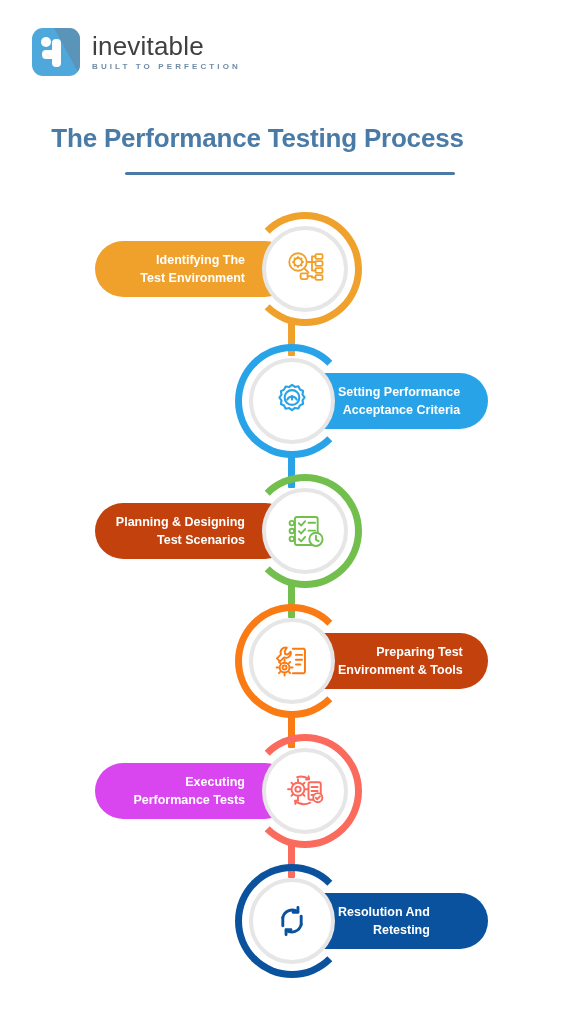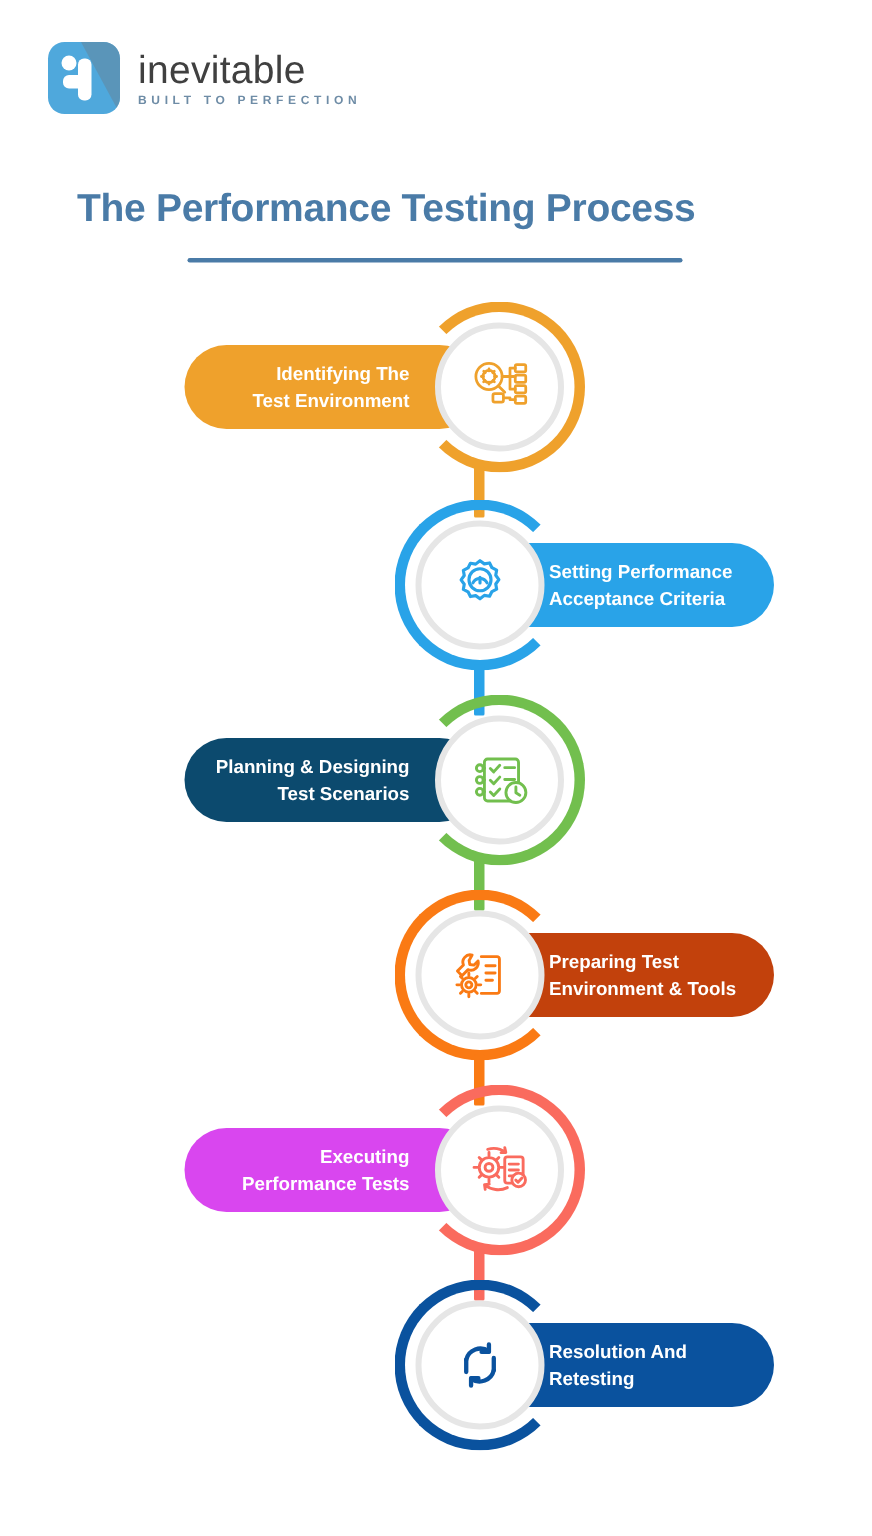--- a/index.html
+++ b/index.html
@@ -100,24 +100,23 @@
     width: 330px;
     height: 3px;
     background: #4A7BA7;
     border-radius: 2px;
   }
 
   
   .flow {
     position: absolute;
     left: 0;
-    top: 201px;
+    top: 212px;
     width: 531px;
     height: 800px;
-    margin-left: 28px;
   }
 
   .step {
     position: absolute;
     left: 0;
     width: 581px;
     height: 130px;
   }
 
   
@@ -170,21 +169,21 @@
     z-index: 2;
   }
   .pill span {
     color: #ffffff;
     font-size: 12.5px;
     font-weight: 700;
     line-height: 1.45;
     white-space: pre-line;
   }
   .step.left  .pill { left: 95px;  width: 198px; justify-content: flex-end; padding-right: 48px; text-align: right; }
-  .step.right .pill { left: 288px; width: 200px; justify-content: flex-start; padding-left: 50px; text-align: left; }
+  .step.right .pill { left: 288px; width: 200px; justify-content: flex-start; padding-left: 50px; text-align: right; }
 
   .step.left  .node { left: 248px; }
   .step.right .node { left: 235px; }
 
   
   #step-1 { top: 0; }
   #step-2 { top: 132px; }
   #step-3 { top: 262px; }
   #step-4 { top: 392px; }
   #step-5 { top: 522px; }
@@ -251,21 +250,21 @@
             <circle cx="24" cy="20" r="8.4"></circle>
             <path d="M18.6 22.4a6 6 0 0 1 10.8 0"></path>
             <path d="M24 22.4v-4.2"></path>
           </svg>
         </div>
       </div>
       <div class="connector" style="top: 110px; background: rgb(41, 163, 232);"></div>
     </div>
 
     <div class="step left" id="step-3">
-      <div class="pill" style="background: #0c4a6e;">
+      <div class="pill" style="background: #c2410c;">
         <span>Planning &amp; Designing
 Test Scenarios</span>
       </div>
       <div class="node">
         <div class="ring" style="color: rgb(114, 191, 78);"></div>
         <div class="node-inner">
           <svg width="42" height="42" viewBox="0 0 48 48" fill="none" stroke="currentColor" stroke-width="2.2" stroke-linecap="round" stroke-linejoin="round" style="color: rgb(114, 191, 78);">
             <rect x="12.5" y="8" width="26" height="32" rx="2.4"></rect>
             <circle cx="9" cy="15" r="2.6"></circle>
             <circle cx="9" cy="24" r="2.6"></circle>

